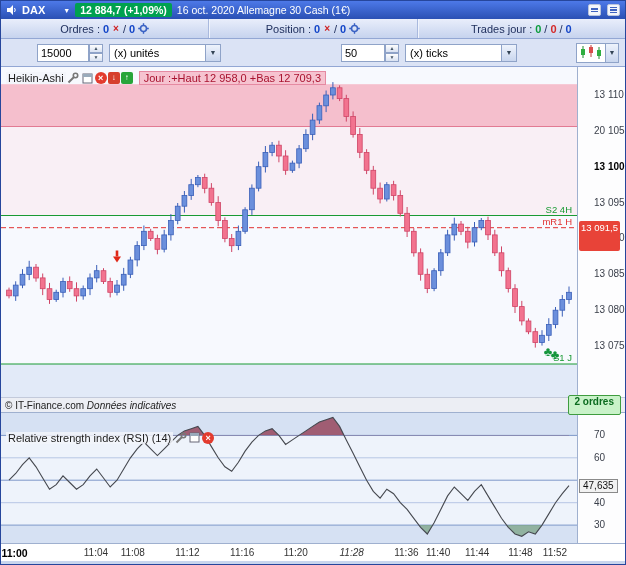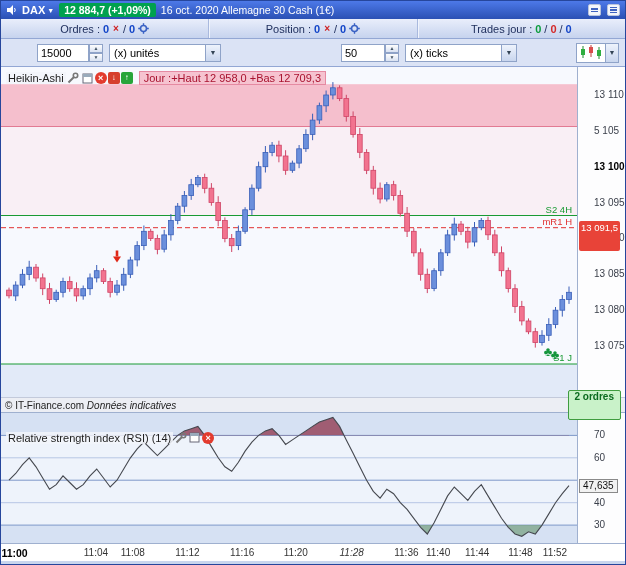--- a/index.html
+++ b/index.html
@@ -3,21 +3,21 @@
 <meta charset="utf-8">
 <style>
   html,body{margin:0;padding:0;background:#9aa4b8;}
   *{box-sizing:border-box;}
   .win{position:relative;width:626px;height:565px;background:#fff;border:1px solid #26469c;
        font-family:"Liberation Sans","DejaVu Sans",sans-serif;overflow:hidden;}
 
   
   .titlebar{height:18px;display:flex;align-items:center;gap:5px;padding:0 5px;
     background:linear-gradient(#4d79e8,#2a50b4);color:#fff;font-size:11px;}
-  .tb-instr{display:flex;align-items:center;gap:2px;font-weight:bold;cursor:default;}
+  .tb-instr{display:flex;align-items:center;gap:18px;font-weight:bold;cursor:default;}
   .tb-caret{font-size:7px;}
   .badge-green{background:#00a14f;color:#fff;font-weight:bold;font-size:10.5px;padding:0 5px;
     border-radius:2px;line-height:14px;height:14px;}
   .tb-session{font-size:10.5px;white-space:nowrap;}
   .tb-right{margin-left:auto;display:flex;gap:6px;align-items:center;}
   .tb-ic{width:13px;height:12px;background:#f4f6fb;border:1px solid #b9c4dd;border-radius:2px;
     display:flex;flex-direction:column;justify-content:center;gap:1px;padding:1px 2px;}
   .tb-ic i{display:block;height:1.5px;background:#3f63c0;}
 
   
@@ -77,21 +77,21 @@
   .mv-green{background:#27a53a;}
   .day-label{background:#f6c3d0;border:1px solid #e58aa2;color:#a8132f;font-size:11px;
     padding:0 4px;height:14px;line-height:13px;margin-left:5px;white-space:nowrap;}
 
   .copy-strip{position:absolute;top:330px;left:0;width:624px;height:16px;background:#eceef4;
     border-top:1px solid #c3cadb;border-bottom:1px solid #9fb0cf;display:flex;align-items:center;
     justify-content:space-between;padding:0 4px;z-index:5;}
   .copy-text{font-size:10px;color:#222;}
   .copy-text em{font-style:italic;}
   .orders-badge{background:#c9f2c9;border:1px solid #3f9c3f;color:#0b6b1f;font-size:10px;
-    font-weight:bold;padding:0 6px;height:30px;line-height:11px;border-radius:2px;}
+    font-weight:bold;padding:0 6px;height:20px;line-height:11px;border-radius:2px;}
 
   .time-axis{position:absolute;top:476px;left:0;width:624px;height:18px;background:#fff;
     border-top:1px solid #9fb0cf;z-index:3;}
   .ttick{position:absolute;top:3px;font-size:10px;color:#333;}
   .ttick.bold{font-weight:bold;color:#000;font-size:10.5px;}
   .bottom-strip{position:absolute;top:494px;left:0;width:624px;height:5px;background:#c9d6ee;z-index:3;}
 </style>
 </head>
 <body>
 
@@ -449,21 +449,21 @@
         <svg width="11" height="11" viewBox="0 0 11 11">
             <rect x="1" y="1" width="9" height="9" fill="#fff" stroke="#667"></rect>
             <rect x="1" y="1" width="9" height="3" fill="#9ab"></rect>
           </svg>
       </span>
       <span class="close-icon">×</span>
     </div>
 
     <div class="price-axis" id="price-axis">
         <div class="ptick" style="top: 21.9783px;">13 110</div>
-        <div class="ptick" style="top: 57.8478px;">5 105</div>
+        <div class="ptick" style="top: 57.8478px;">20 105</div>
         <div class="ptick bold" style="top: 93.7174px;">13 100</div>
         <div class="ptick" style="top: 129.587px;">13 095</div>
         <div class="ptick" style="top: 165.457px;">13 090</div>
         <div class="ptick" style="top: 201.326px;">13 085</div>
         <div class="ptick" style="top: 237.196px;">13 080</div>
         <div class="ptick" style="top: 273.065px;">13 075</div>
         <div class="level-badge" style="top: 153.696px;">13 091,5</div>
         <div class="ptick" style="top: 362.414px;">70</div>
         <div class="ptick" style="top: 384.828px;">60</div>
         <div class="ptick" style="top: 429.655px;">40</div>

